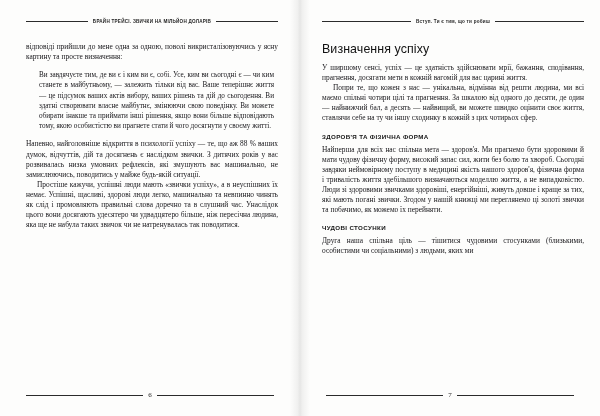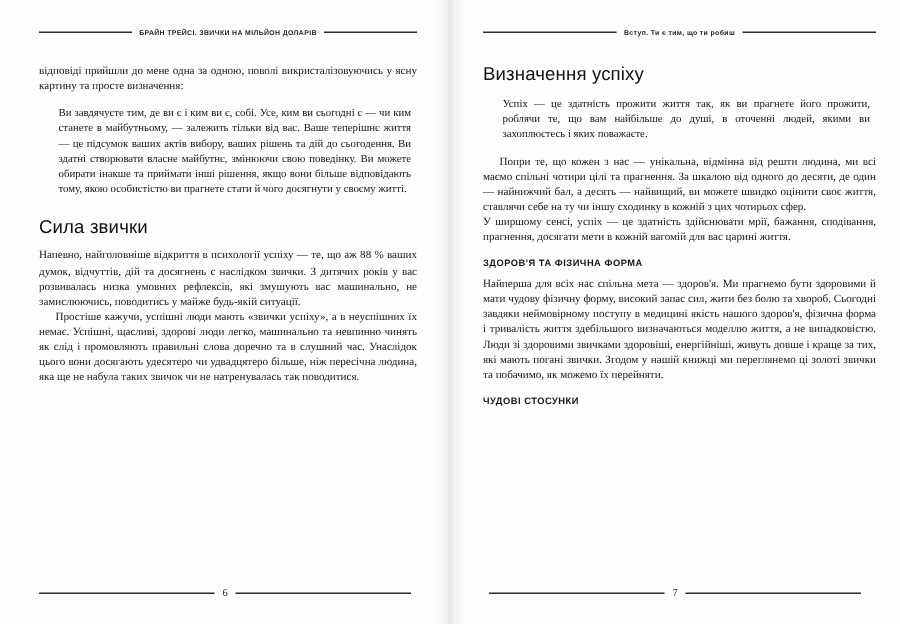--- a/index.html
+++ b/index.html
@@ -157,21 +157,20 @@
       <span class="rule"></span>
     </div>
 
     <p class="body">відповіді прийшли до мене одна за одною, поволі викристалізовуючись у ясну картину та просте визначення:</p>
 
     <div class="extract">
       <p>Ви завдячуєте тим, де ви є і ким ви є, собі. Усе, ким ви сьогодні є — чи ким станете в майбутньому, — залежить тільки від вас. Ваше теперішнє життя — це підсумок ваших актів вибору, ваших рішень та дій до сьогодення. Ви здатні створювати власне майбутнє, змінюючи свою поведінку. Ви можете обирати інакше та приймати інші рішення, якщо вони більше відповідають тому, якою особистістю ви прагнете стати й чого досягнути у своєму житті.</p>
     </div>
 
 
-    <h2 class="section">Сила звички</h2>
 
     <p class="body">Напевно, найголовніше відкриття в психології успіху — те, що аж 88 % ваших думок, відчуттів, дій та досягнень є наслідком звички. З дитячих років у вас розвивалась низка умовних рефлексів, які змушують вас машинально, не замислюючись, поводитись у майже будь-якій ситуації.</p>
 
     <p class="body indent">Простіше кажучи, успішні люди мають «звички успіху», а в неуспішних їх немає. Успішні, щасливі, здорові люди легко, машинально та невпинно чинять як слід і промовляють правильні слова доречно та в слушний час. Унаслідок цього вони досягають удесятеро чи удвадцятеро більше, ніж пересічна людина, яка ще не набула таких звичок чи не натренувалась так поводитися.</p>
 
     <div class="folio">
       <span class="rule"></span>
       <span class="folio-num">6</span>
       <span class="rule"></span>
     </div>
@@ -181,34 +180,32 @@
 
     <div class="runhead">
       <span class="rule"></span>
       <span class="runhead-text">Вступ. Ти є тим, що ти робиш</span>
       <span class="rule"></span>
     </div>
 
     <h2 class="section top">Визначення успіху</h2>
 
 
-    <div class="extract">
-      <p>Успіх — це здатність прожити життя так, як ви прагнете його прожити, роблячи те, що вам найбільше до душі, в оточенні людей, якими ви захоплюєтесь і яких поважаєте.</p>
-    </div>
+
+    <p class="body">У ширшому сенсі, успіх — це здатність здійснювати мрії, бажання, сподівання, прагнення, досягати мети в кожній вагомій для вас царині життя.</p>
 
     <p class="body indent">Попри те, що кожен з нас — унікальна, відмінна від решти людина, ми всі маємо спільні чотири цілі та прагнення. За шкалою від одного до десяти, де один — найнижчий бал, а десять — найвищий, ви можете швидко оцінити своє життя, ставлячи себе на ту чи іншу сходинку в кожній з цих чотирьох сфер.</p>
 
-    <p class="body">У ширшому сенсі, успіх — це здатність здійснювати мрії, бажання, сподівання, прагнення, досягати мети в кожній вагомій для вас царині життя.</p>
-
     <h3 class="subsection">ЗДОРОВ'Я ТА ФІЗИЧНА ФОРМА</h3>
 
     <p class="body">Найперша для всіх нас спільна мета — здоров'я. Ми прагнемо бути здоровими й мати чудову фізичну форму, високий запас сил, жити без болю та хвороб. Сьогодні завдяки неймовірному поступу в медицині якість нашого здоров'я, фізична форма і тривалість життя здебільшого визначаються моделлю життя, а не випадковістю. Люди зі здоровими звичками здоровіші, енергійніші, живуть довше і краще за тих, які мають погані звички. Згодом у нашій книжці ми переглянемо ці золоті звички та побачимо, як можемо їх перейняти.</p>
 
     <h3 class="subsection">ЧУДОВІ СТОСУНКИ</h3>
 
+    <p class="body">Друга наша спільна ціль — тішитися чудовими стосунками (близькими, особистими чи соціальними) з людьми, яких ми</p>
 
     <div class="folio">
       <span class="rule"></span>
       <span class="folio-num">7</span>
       <span class="rule"></span>
     </div>
   </div>
 
   <div class="gutter"></div>
 </div>

